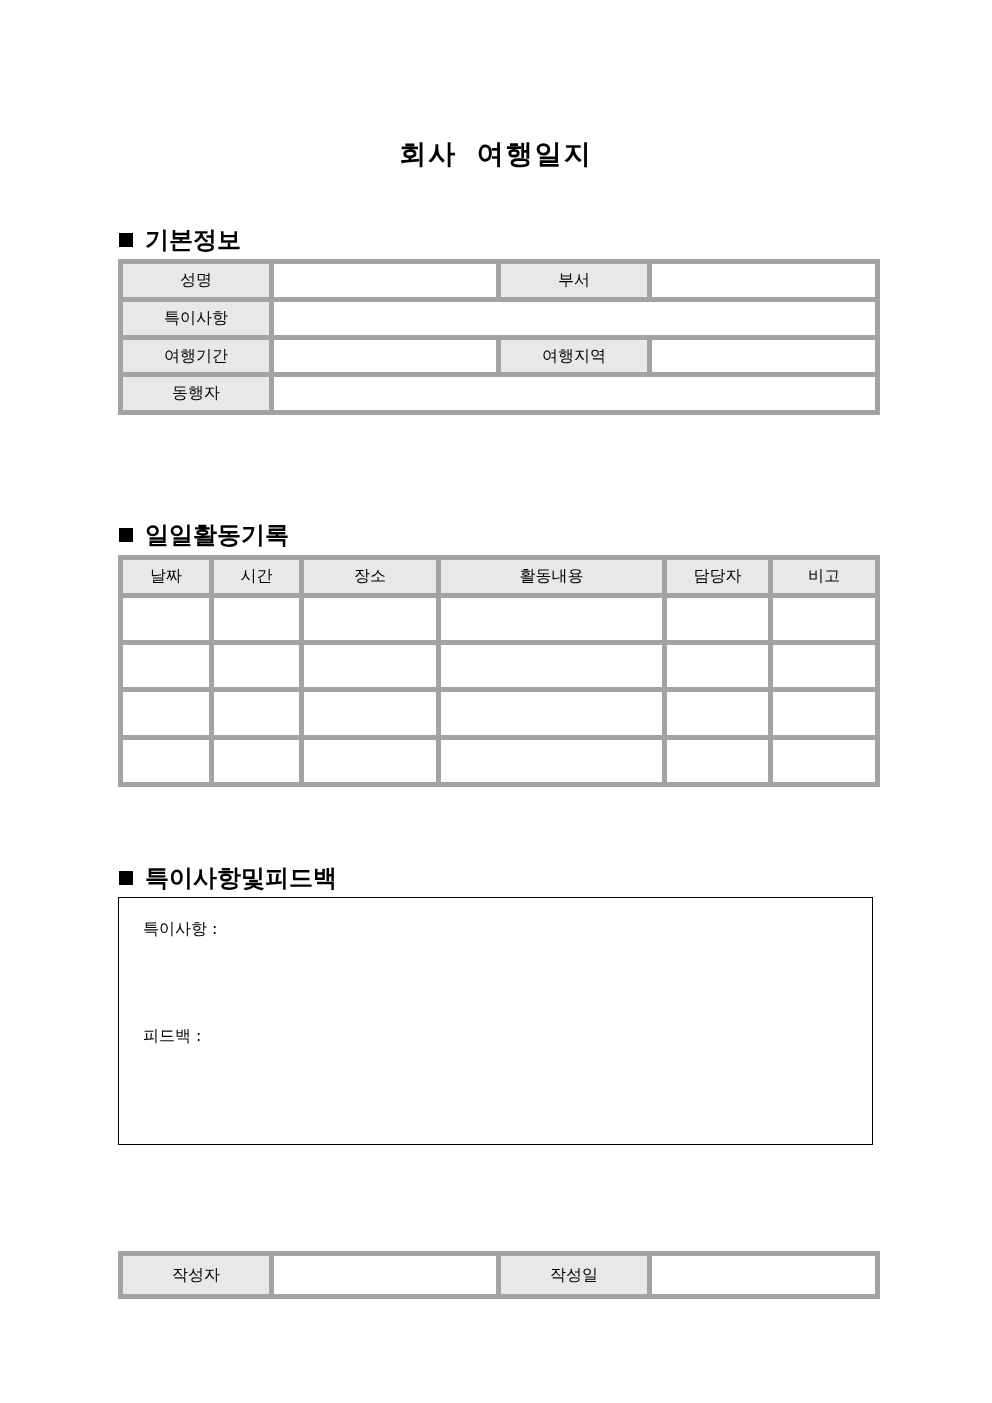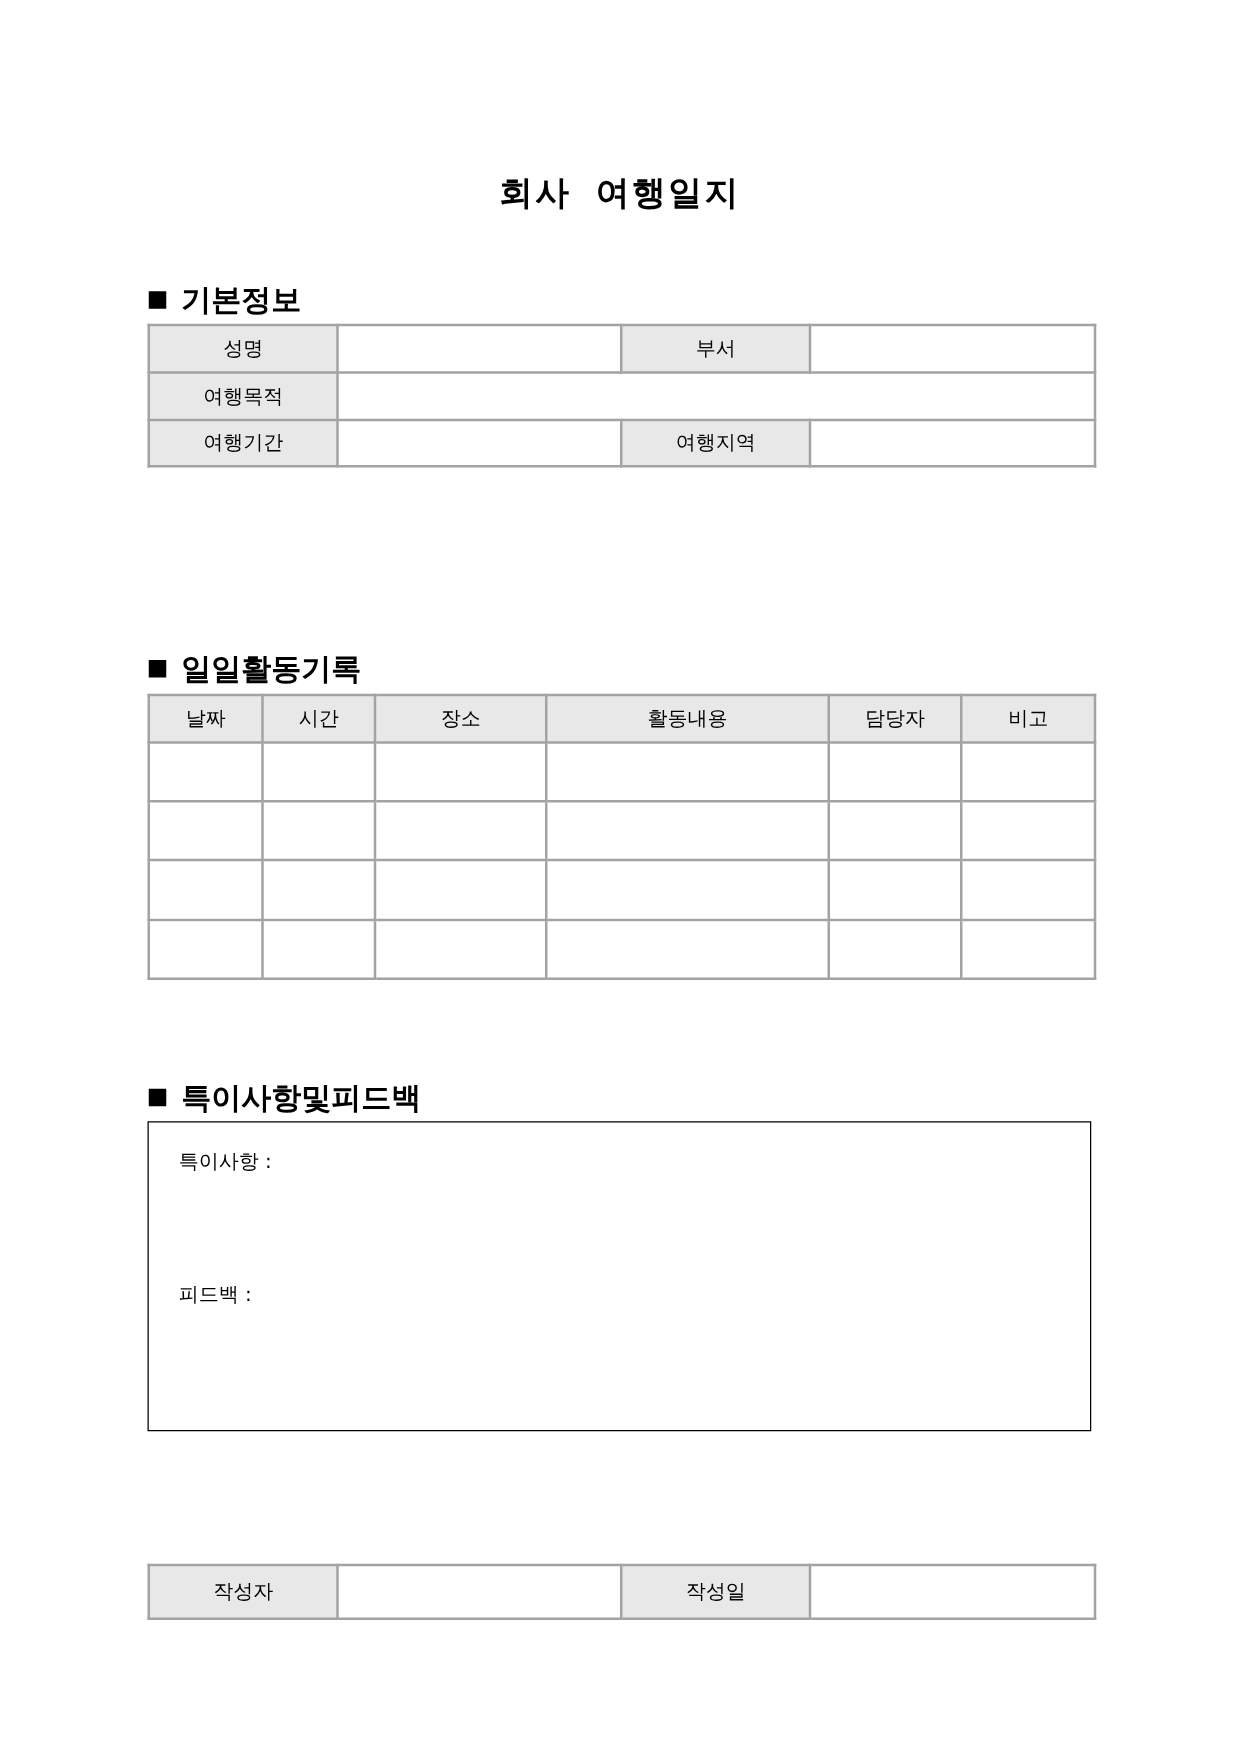--- a/index.html
+++ b/index.html
@@ -1,21 +1,21 @@
 <!DOCTYPE html>
 <html><head>
   <meta charset="utf-8">
   <style>
     html, body { margin: 0; padding: 0; background: #ffffff; }
     body { width: 992px; height: 1403px; position: relative; font-family: "DejaVu Sans", "Liberation Sans", sans-serif; color: #000; }
     .title { position: absolute; left: 0; width: 992px; top: 136px; text-align: center; font-size: 27px; font-weight: bold; letter-spacing: 2px; word-spacing: 8px; }
     .section-head { position: absolute; left: 119px; font-size: 24px; font-weight: bold; display: flex; align-items: center; }
     .section-head .sq { display: inline-block; width: 14px; height: 14px; background: #000; margin-right: 12px; }
     table.grid { position: absolute; left: 118px; border-collapse: collapse; table-layout: fixed; }
-    table.grid td { border: 2px solid #a3a3a3; padding: 0; font-size: 16px; text-align: center; vertical-align: middle; }
+    table.grid td { border: 5px solid #a3a3a3; padding: 0; font-size: 16px; text-align: center; vertical-align: middle; }
     td.lbl { background: #e8e8e8; }
     td.val { background: #ffffff; }
     .notes { position: absolute; left: 118px; top: 897px; width: 755px; height: 248px; border: 1px solid #000; box-sizing: border-box; }
     .notes .line { position: absolute; left: 24px; font-size: 16px; }
   </style>
 </head>
 <body>
 
 <div class="title">회사 여행일지</div>
 
@@ -32,28 +32,32 @@
       <col style="width:228px">
     </colgroup>
   <tbody>
       <tr style="height:38px">
     <td class="lbl">성명</td>
     <td class="val"></td>
     <td class="lbl">부서</td>
     <td class="val"></td>
   </tr>
   <tr style="height:38px">
-    <td class="lbl">여행목적</td>
+    <td class="lbl">특이사항</td>
     <td class="val" colspan="3"></td>
   </tr>
   <tr style="height:37px">
     <td class="lbl">여행기간</td>
     <td class="val"></td>
     <td class="lbl">여행지역</td>
     <td class="val"></td>
+  </tr>
+  <tr style="height:38px">
+    <td class="lbl">동행자</td>
+    <td class="val" colspan="3"></td>
   </tr>
 </tbody>
   </table>
 
 <div class="section-head" style="top:519px;">
   <span class="sq"></span>
   <span>일일활동기록</span>
 </div>
 
 <table class="grid" style="top:555px; width:757px;">

